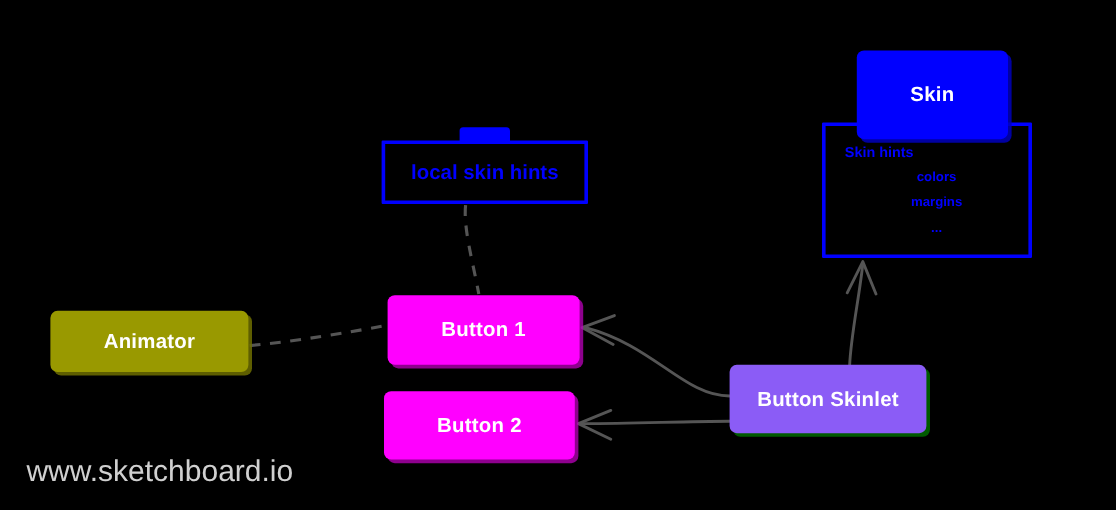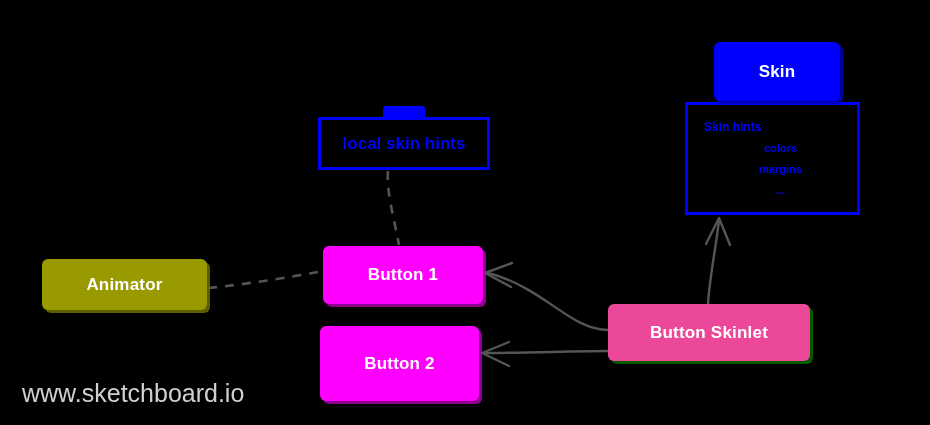--- a/index.html
+++ b/index.html
@@ -45,45 +45,45 @@
 
   
   #node-button1 {
     left: 323px; top: 246px;
     width: 160px; height: 58px;
     background: #ff00ff;
     box-shadow: 3px 3px 0 0 rgba(190,0,190,0.75);
   }
   #node-button2 {
     left: 320px; top: 326px;
-    width: 159px; height: 75px;
+    width: 159px; height: 57px;
     background: #ff00ff;
     box-shadow: 3px 3px 0 0 rgba(190,0,190,0.75);
   }
 
   
   #node-animator {
     left: 42px; top: 259px;
     width: 165px; height: 51px;
     background: #999900;
     box-shadow: 3px 3px 0 0 rgba(110,110,0,0.85);
   }
 
   
   #node-skinlet {
     left: 608px; top: 304px;
-    width: 202px; height: 57px;
-    background: #ec4899;
+    width: 164px; height: 57px;
+    background: #8b5cf6;
     box-shadow: 3px 3px 0 0 rgba(0,100,0,0.9);
   }
 
   
   #node-skin {
     left: 714px; top: 42px;
-    width: 126px; height: 59px;
+    width: 126px; height: 74px;
     background: #0000ff;
     box-shadow: 3px 3px 0 0 rgba(0,0,190,0.85);
     z-index: 5;
   }
 
   
   .node.note {
     border: 3px solid #0000ff;
     background: transparent;
     color: #0000ff;

